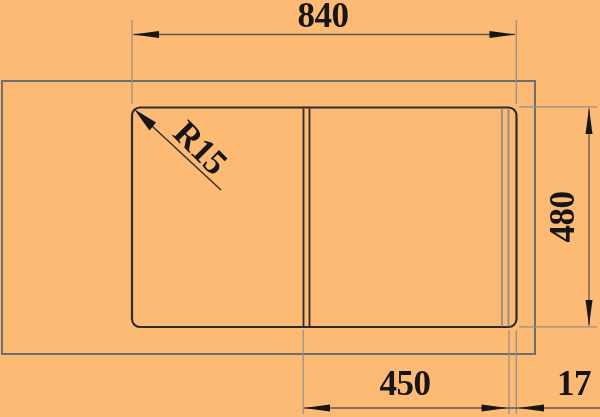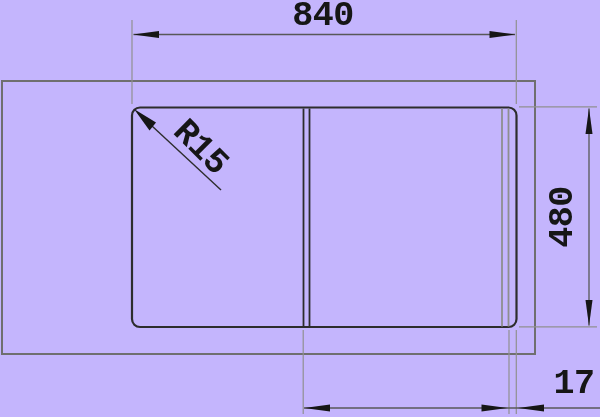--- a/index.html
+++ b/index.html
@@ -4,23 +4,23 @@
 <style>
   html, body {
     margin: 0;
     padding: 0;
     background: #ffffff;
   }
   .canvas {
     position: relative;
     width: 600px;
     height: 417px;
-    background: #c4b5fd;
+    background: #fdba74;
     overflow: hidden;
-    font-family: Liberation Mono, monospace;
+    font-family: Liberation Serif, serif;
   }
   .canvas svg {
     position: absolute;
     left: 0;
     top: 0;
   }
   .dim-label {
     position: absolute;
     width: 120px;
     height: 36px;
@@ -74,18 +74,19 @@
     <polygon points="518,408 544,404.5 544,411.5" fill="#161616"></polygon>
 
     <line x1="138" y1="113" x2="221" y2="190" stroke="#2d2d2d" stroke-width="1.4"></line>
     <polygon points="134,109 149.5,130.5 156,122.5" fill="#161616"></polygon>
   </svg>
 
   <div class="dim-label" style="left:263px; top:-2px;">840</div>
 
   <div class="dim-label rot-ccw" style="left:503px; top:199px;">480</div>
 
+  <div class="dim-label" style="left:345px; top:366px;">450</div>
 
   <div class="dim-label" style="left:514px; top:366px;">17</div>
 
   <div class="dim-label rot-45" style="left:140px; top:130px;">R15</div>
 
 </div>
 
 </body></html>

